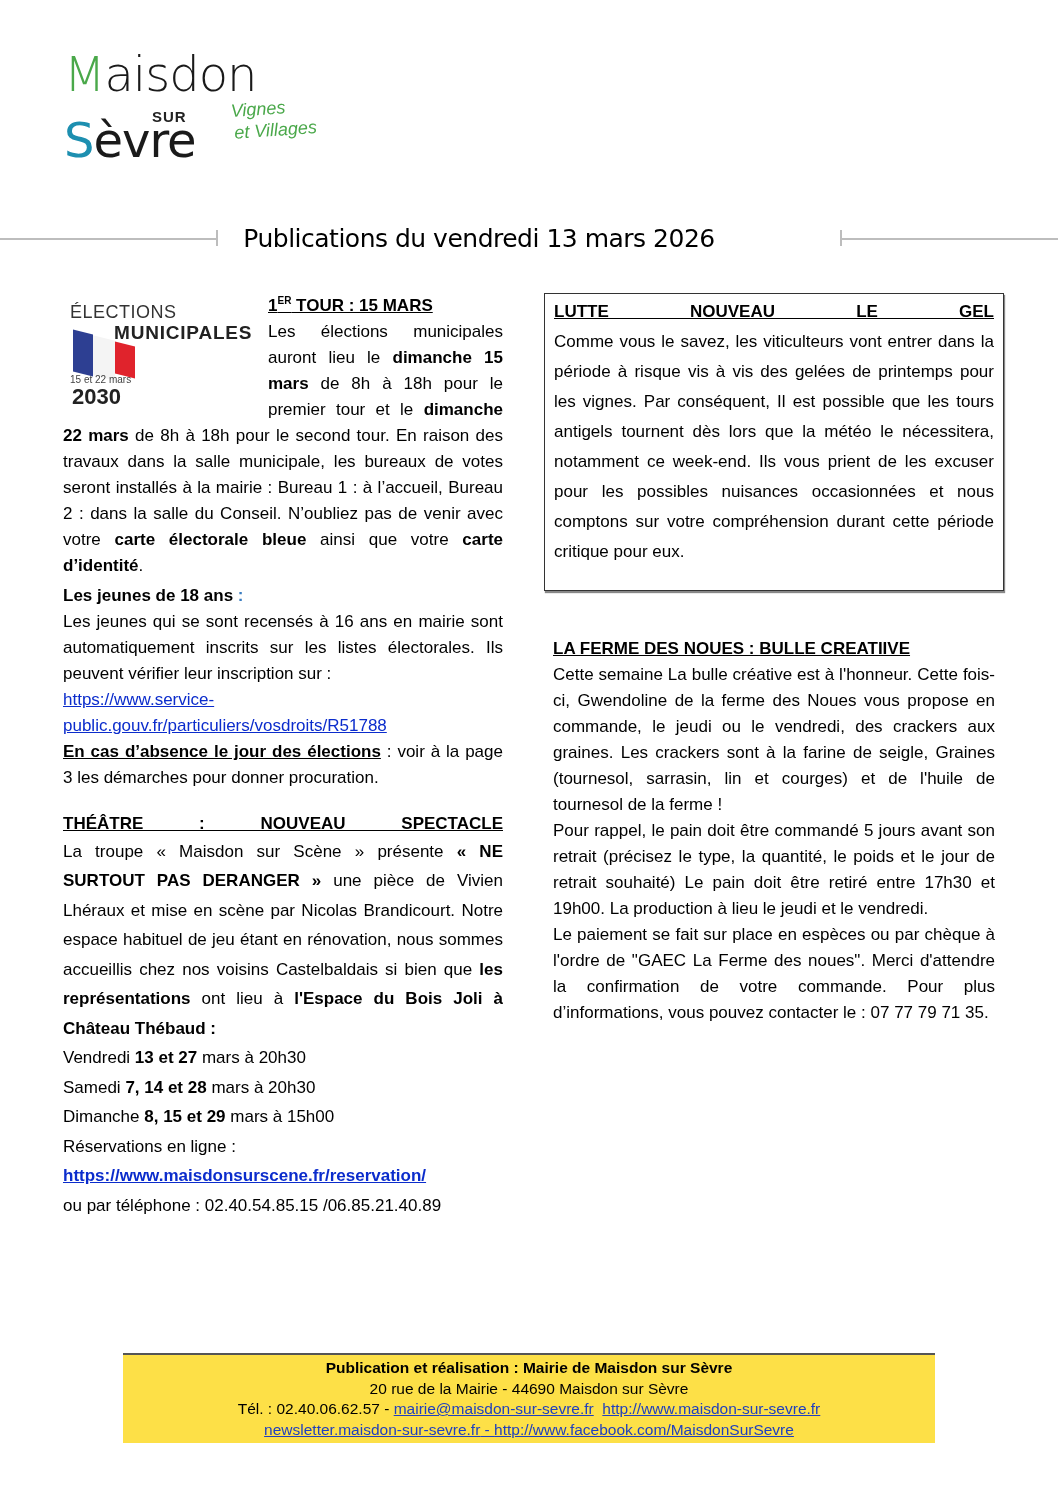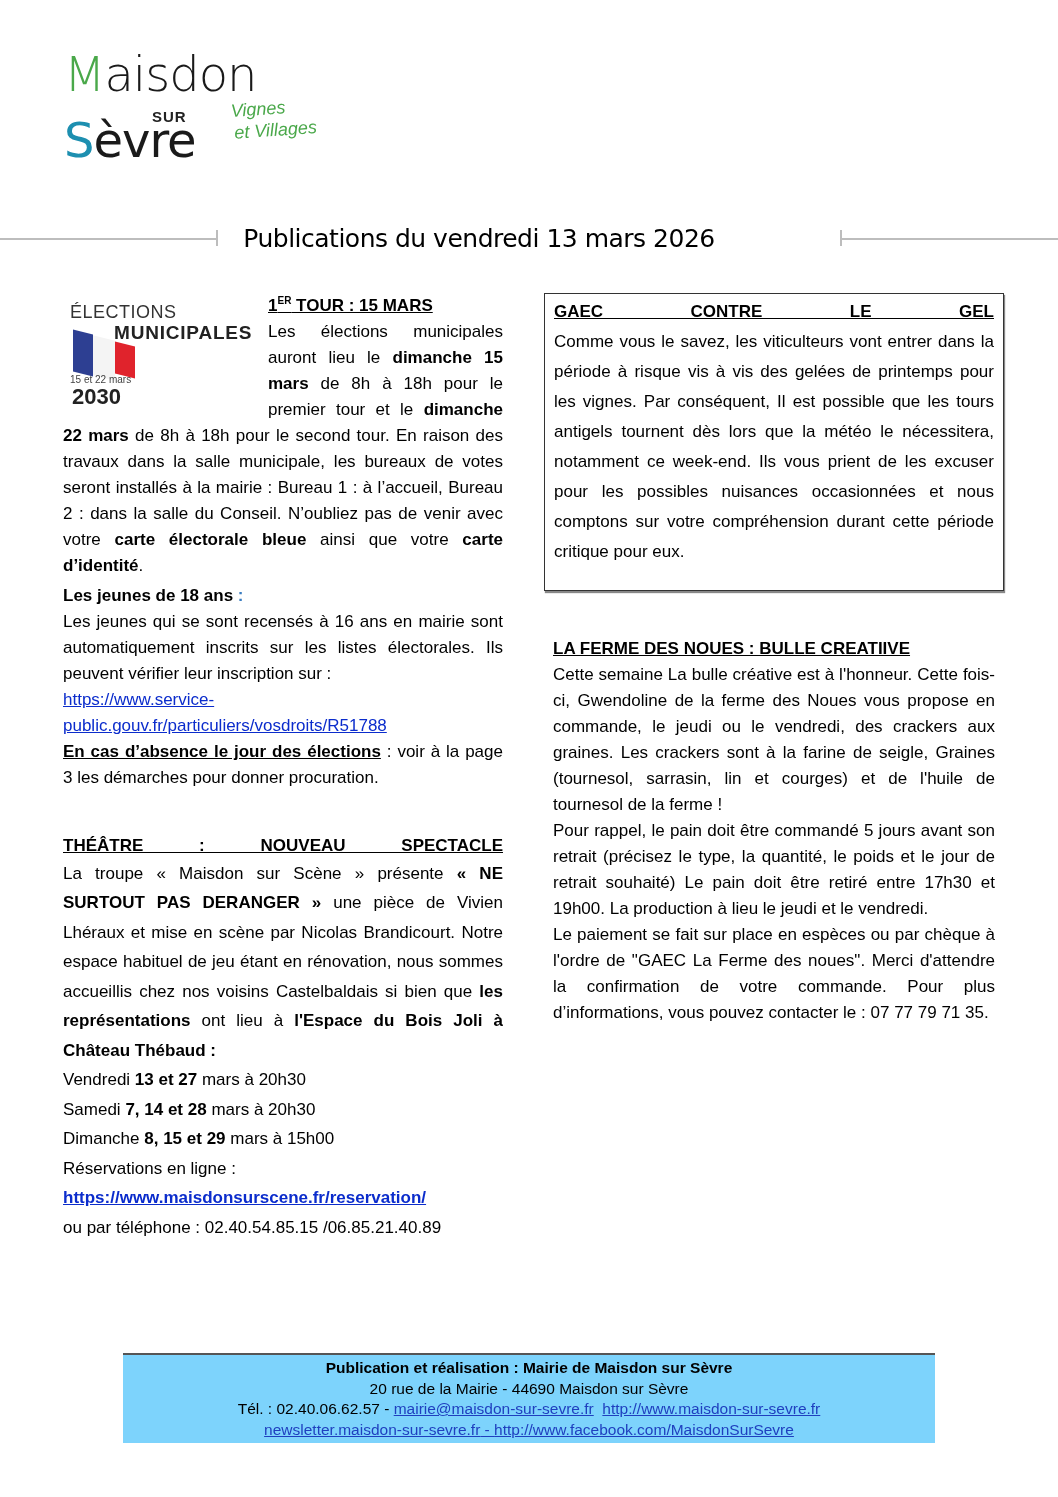--- a/index.html
+++ b/index.html
@@ -37,28 +37,28 @@
   .elec-logo .e4 { position: absolute; left: 4px; top: 82px; font-size: 22px; font-weight: bold; color: #222; }
 
   .float-spacer { float: left; width: 205px; height: 127px; }
   .h { font-weight: bold; text-decoration: underline; }
   .h.justify-all { text-align: justify; text-align-last: justify; display: block; }
   .b { font-weight: bold; }
   .link { color: #1a0dab; text-decoration: underline; color: #0b2ccc; }
   .blue-colon { color: #3a7dc1; }
   p { margin: 0; }
   .para-gap { margin-top: 4px; }
-  .section-gap { margin-top: 42px; }
+  .section-gap { margin-top: 20px; }
 
   .box { position: absolute; left: 544px; top: 293px; width: 460px; height: 298px; border: 1px solid #333; box-sizing: border-box; box-shadow: 1px 2px 1px #888; }
   .box-inner { position: absolute; left: 9px; top: 3px; width: 440px; font-size: 17px; line-height: 30px; text-align: justify; }
 
   .ferme { position: absolute; left: 553px; top: 636px; width: 442px; font-size: 17px; line-height: 26px; text-align: justify; }
 
-  .footer { position: absolute; left: 123px; top: 1353px; width: 812px; height: 90px; background: #7dd3fc; border-top: 2px solid #555; text-align: center; font-size: 15.5px; line-height: 20.5px; padding-top: 3px; box-sizing: border-box; font-family: "Liberation Sans", sans-serif; }
+  .footer { position: absolute; left: 123px; top: 1353px; width: 812px; height: 90px; background: #fde047; border-top: 2px solid #555; text-align: center; font-size: 15.5px; line-height: 20.5px; padding-top: 3px; box-sizing: border-box; font-family: "Liberation Sans", sans-serif; }
   .footer .link { color: #1f3fbf; }
   .footer .b { font-weight: bold; }
 </style>
 </head>
 <body>
 
 <div class="logo">
   <div class="maisdon"><span class="m">M</span><span>aisdon</span></div>
   <div class="sur">SUR</div>
   <div class="sevre"><span class="s">S</span><span>èvre</span></div>
@@ -110,21 +110,21 @@
   <p><span>Dimanche </span><span class="b">8, 15 et 29</span><span> mars à 15h00</span></p>
   <p>Réservations en ligne :</p>
   <p><a class="link b">https://www.maisdonsurscene.fr/reservation/</a></p>
   <p>ou par téléphone : 02.40.54.85.15 /06.85.21.40.89</p>
   </div>
 </div>
 
 <div class="box">
   <div class="box-inner">
     <p>
-        <span class="h justify-all">GAEC CONTRE LE GEL</span>
+        <span class="h justify-all">LUTTE NOUVEAU LE GEL</span>
       </p>
     <p>Comme vous le savez, les viticulteurs vont entrer dans la période à risque vis à vis des gelées de printemps pour les vignes. Par conséquent, Il est possible que les tours antigels tournent dès lors que la météo le nécessitera, notamment ce week-end. Ils vous prient de les excuser pour les possibles nuisances occasionnées et nous comptons sur votre compréhension durant cette période critique pour eux.</p>
   </div>
 </div>
 
 <div class="ferme">
   <p><span class="h">LA FERME DES NOUES : BULLE CREATIIVE</span></p>
   <p>Cette semaine La bulle créative est à l'honneur. Cette fois-ci, Gwendoline de la ferme des Noues vous propose en commande, le jeudi ou le vendredi, des crackers aux graines. Les crackers sont à la farine de seigle, Graines (tournesol, sarrasin, lin et courges) et de l'huile de tournesol de la ferme !</p>
   <p>Pour rappel, le pain doit être commandé 5 jours avant son retrait (précisez le type, la quantité, le poids et le jour de retrait souhaité) Le pain doit être retiré entre 17h30 et 19h00. La production à lieu le jeudi et le vendredi.</p>
   <p>Le paiement se fait sur place en espèces ou par chèque à l'ordre de "GAEC La Ferme des noues". Merci d'attendre la confirmation de votre commande. Pour plus d’informations, vous pouvez contacter le : 07 77 79 71 35.</p>

